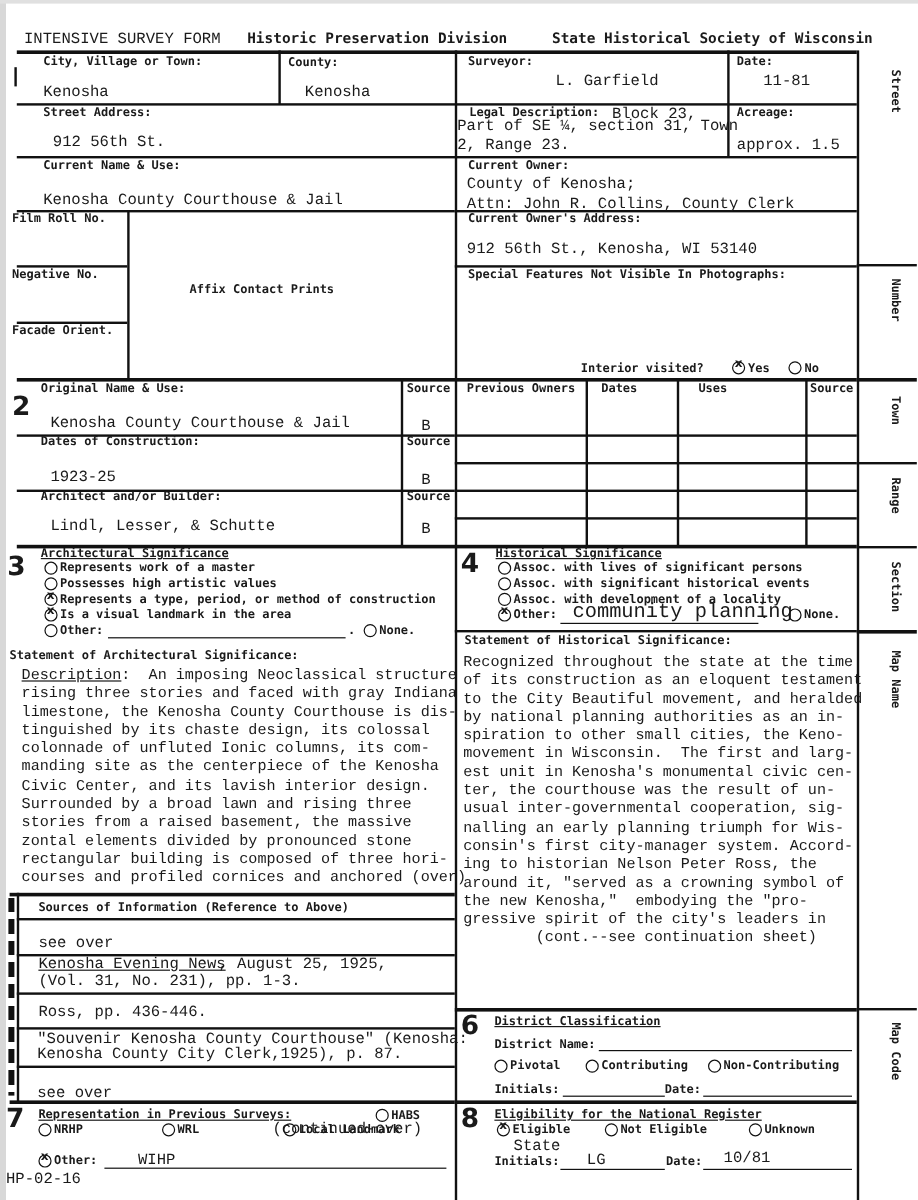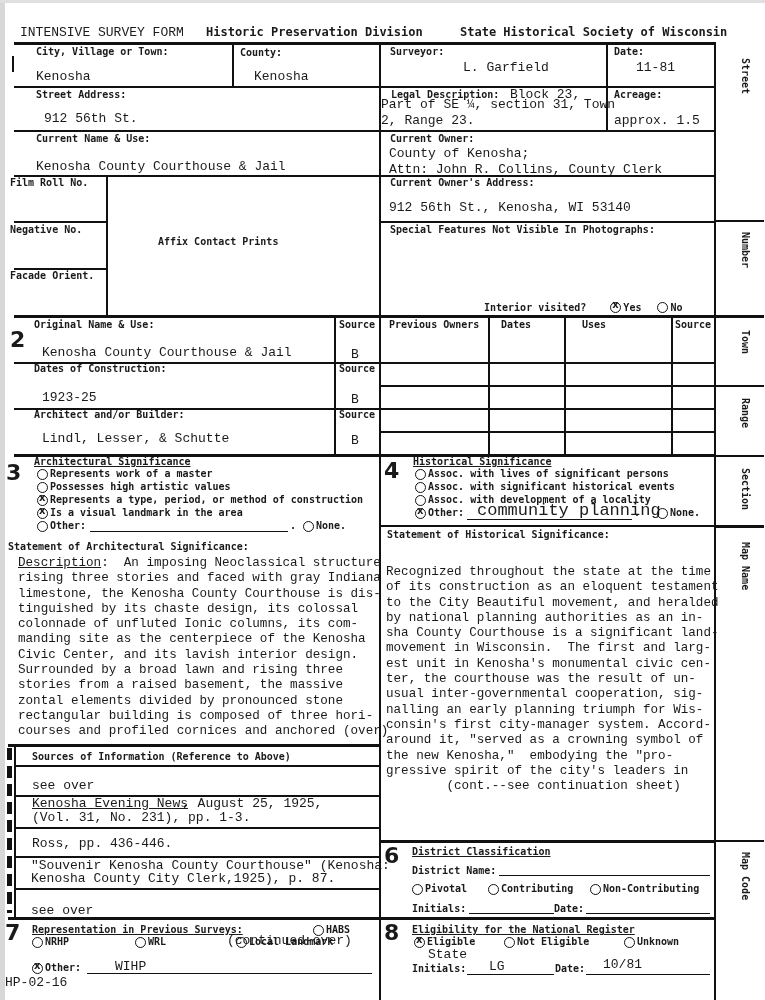--- a/index.html
+++ b/index.html
@@ -171,31 +171,32 @@
 <div class="opt" style="left:415px;top:481px;"><span class="radio"></span><span>Assoc. with significant historical events</span></div>
 <div class="opt" style="left:415px;top:494px;"><span class="radio"></span><span>Assoc. with development of a locality</span></div>
 <div class="opt" style="left:415px;top:507px;"><span class="radio checked"></span><span>Other:</span></div>
 <div class="fill" style="left:467px;top:505px;width:165px;height:14px;"></div>
 <span class="val" style="left:477px;top:501px;font-size:17px;">community planning</span>
 <span class="opt" style="left:634px;top:507px;">.</span>
 <div class="opt" style="left:657px;top:507px;"><span class="radio"></span><span>None.</span></div>
 
 <span class="lbl" style="left:387px;top:529px;">Statement of Historical Significance:</span>
 <div class="abs" style="left:386px;top:545px;">
-  <div class="para" style="position:relative;margin-top:20px;">Recognized throughout the state at the time</div>
+  <div class="para" style="position:relative;">Recognized throughout the state at the time</div>
   <div class="para" style="position:relative;">of its construction as an eloquent testament</div>
   <div class="para" style="position:relative;">to the City Beautiful movement, and heralded</div>
   <div class="para" style="position:relative;">by national planning authorities as an in-</div>
-  <div class="para" style="position:relative;">sha County Courthouse is a significant land-</div>
+  <div class="para" style="position:relative;">spiration to other small cities, the Keno-</div>
   <div class="para" style="position:relative;">movement in Wisconsin.  The first and larg-</div>
   <div class="para" style="position:relative;">est unit in Kenosha's monumental civic cen-</div>
   <div class="para" style="position:relative;">ter, the courthouse was the result of un-</div>
   <div class="para" style="position:relative;">usual inter-governmental cooperation, sig-</div>
   <div class="para" style="position:relative;">nalling an early planning triumph for Wis-</div>
   <div class="para" style="position:relative;">consin's first city-manager system. Accord-</div>
+  <div class="para" style="position:relative;">ing to historian Nelson Peter Ross, the</div>
   <div class="para" style="position:relative;">around it, "served as a crowning symbol of</div>
   <div class="para" style="position:relative;">the new Kenosha,"  embodying the "pro-</div>
   <div class="para" style="position:relative;">gressive spirit of the city's leaders in</div>
   <div class="para" style="position:relative;">        (cont.--see continuation sheet)</div>
 </div>
 
 <div class="hthick" style="left:8px;top:744px;width:371px;"></div>
 <div class="vline" style="left:14px;top:744px;height:175px;"></div>
 <div class="abs" style="left:7px;top:748px;width:5px;height:165px;background:repeating-linear-gradient(#111 0 12px, transparent 12px 18px);"></div>
 <span class="lbl" style="left:32px;top:751px;">Sources of Information (Reference to Above)</span>

